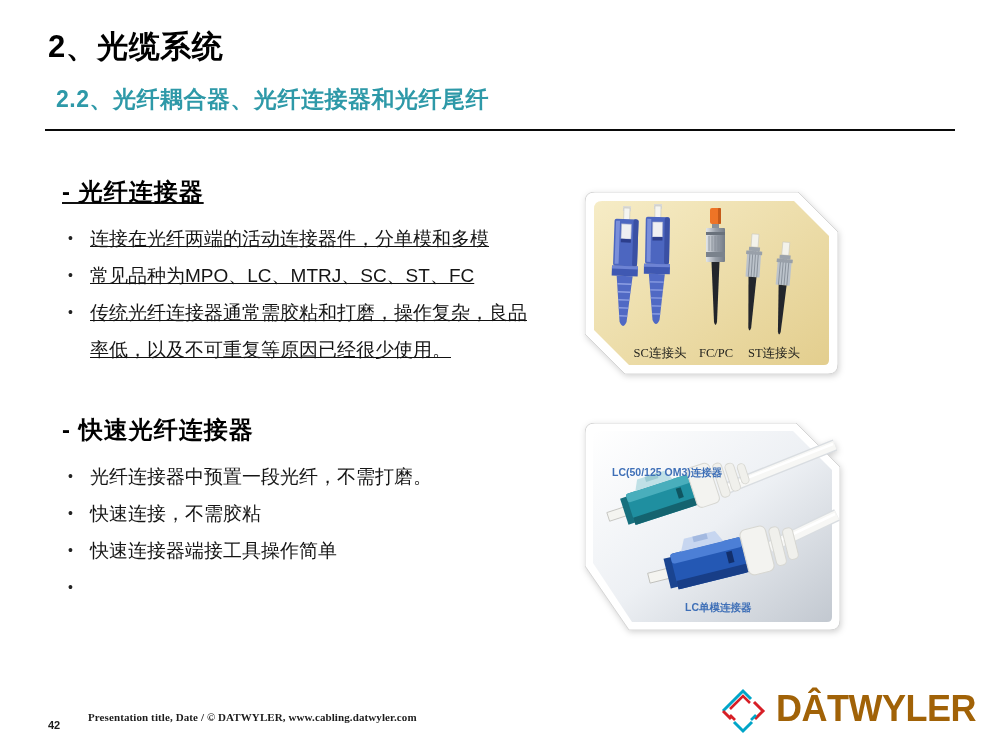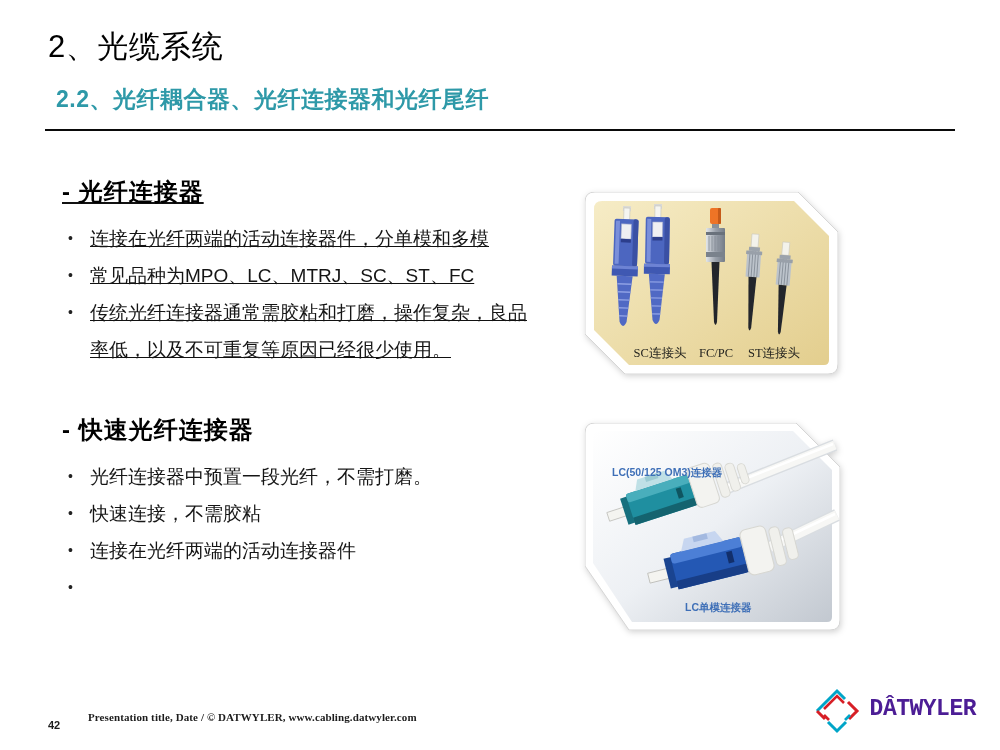--- a/index.html
+++ b/index.html
@@ -2,21 +2,21 @@
 <html><head>
 <meta charset="utf-8">
 <style>
   html,body{margin:0;padding:0;background:#ffffff;}
   .slide{
     position:relative;width:1000px;height:750px;background:#ffffff;overflow:hidden;
     font-family:"Liberation Sans","DejaVu Sans",sans-serif;color:#111;
   }
   .page-title{
     position:absolute;left:48px;top:28px;margin:0;font-size:31px;line-height:1.2;
-    font-weight:400;color:#000;letter-spacing:0.5px;
+    font-weight:700;color:#000;letter-spacing:0.5px;
   }
   .page-subtitle{
     position:absolute;left:48px;top:77px;margin:8px;font-size:23px;line-height:1.25;
     font-weight:700;color:#2E99A8;letter-spacing:0.5px;
   }
   .rule{position:absolute;left:45px;top:129px;width:910px;height:2px;background:#0a0a0a;}
   .sec{position:absolute;left:62px;width:476px;}
   .sec1{top:176px;text-decoration:underline;}
   .sec2{top:414px;}
   .sec-heading{font-size:24px;font-weight:800;color:#000;margin:0 0 12px 0;letter-spacing:1px;}
@@ -24,22 +24,22 @@
   .bullets li{position:relative;padding-left:28px;font-size:19px;line-height:37px;color:#151515;}
   .bm{position:absolute;left:6px;top:0;font-size:14px;line-height:37px;color:#222;}
   .fig{position:absolute;filter:drop-shadow(1px 2px 3px rgba(0,0,0,0.18));}
   .fig1{left:585px;top:192px;}
   .fig2{left:585px;top:423px;}
   .footer{position:absolute;left:0;top:711px;width:100%;font-size:11px;font-weight:700;color:#1c1c1c;}
   .footer .pageno{position:absolute;left:48px;top:8px;}
   .footer .ftext{position:absolute;left:88px;top:0;letter-spacing:0.1px;font-family:Liberation Serif, serif;}
   .logo{position:absolute;right:24px;top:684px;display:flex;align-items:center;gap:7px;}
   .logo-text{
-    font-size:23px;font-weight:800;color:#4c1d95;letter-spacing:-0.5px;line-height:1;
-    font-family:Liberation Mono, monospace;
+    font-size:36px;font-weight:800;color:#a16207;letter-spacing:-0.5px;line-height:1;
+    font-family:Liberation Sans, sans-serif;
   }
   .fig-caption{font-family:"Liberation Serif","DejaVu Serif",serif;font-size:12.5px;fill:#24241f;}
   .fig2-label{font-weight:700;font-size:10.5px;fill:#3E6FB7;}
 </style>
 </head>
 <body>
 
 <div class="slide">
 
   <h1 class="page-title">2、光缆系统</h1>
@@ -53,21 +53,21 @@
       <li><span class="bm">•</span><span>常见品种为MPO、LC、MTRJ、SC、ST、FC</span></li>
       <li><span class="bm">•</span><span>传统光纤连接器通常需胶粘和打磨，操作复杂，良品率低，以及不可重复等原因已经很少使用。</span></li>
     </ul>
   </section>
 
   <section class="sec sec2">
     <div class="sec-heading">- 快速光纤连接器</div>
     <ul class="bullets">
       <li><span class="bm">•</span><span>光纤连接器中预置一段光纤，不需打磨。</span></li>
       <li><span class="bm">•</span><span>快速连接，不需胶粘</span></li>
-      <li><span class="bm">•</span><span>连接在光纤两端的活动连接器件</span></li>
+      <li><span class="bm">•</span><span>快速连接器端接工具操作简单</span></li>
       <li><span class="bm">•</span></li>
     </ul>
   </section>
 
   <svg class="fig fig1" width="253" height="182" viewBox="0 0 253 182">
     <defs>
       <linearGradient id="khaki" x1="0" y1="0" x2="1" y2="1">
         <stop offset="0" stop-color="#F6ECC6"></stop>
           <stop offset="1" stop-color="#E3CE8E"></stop>
       </linearGradient>

